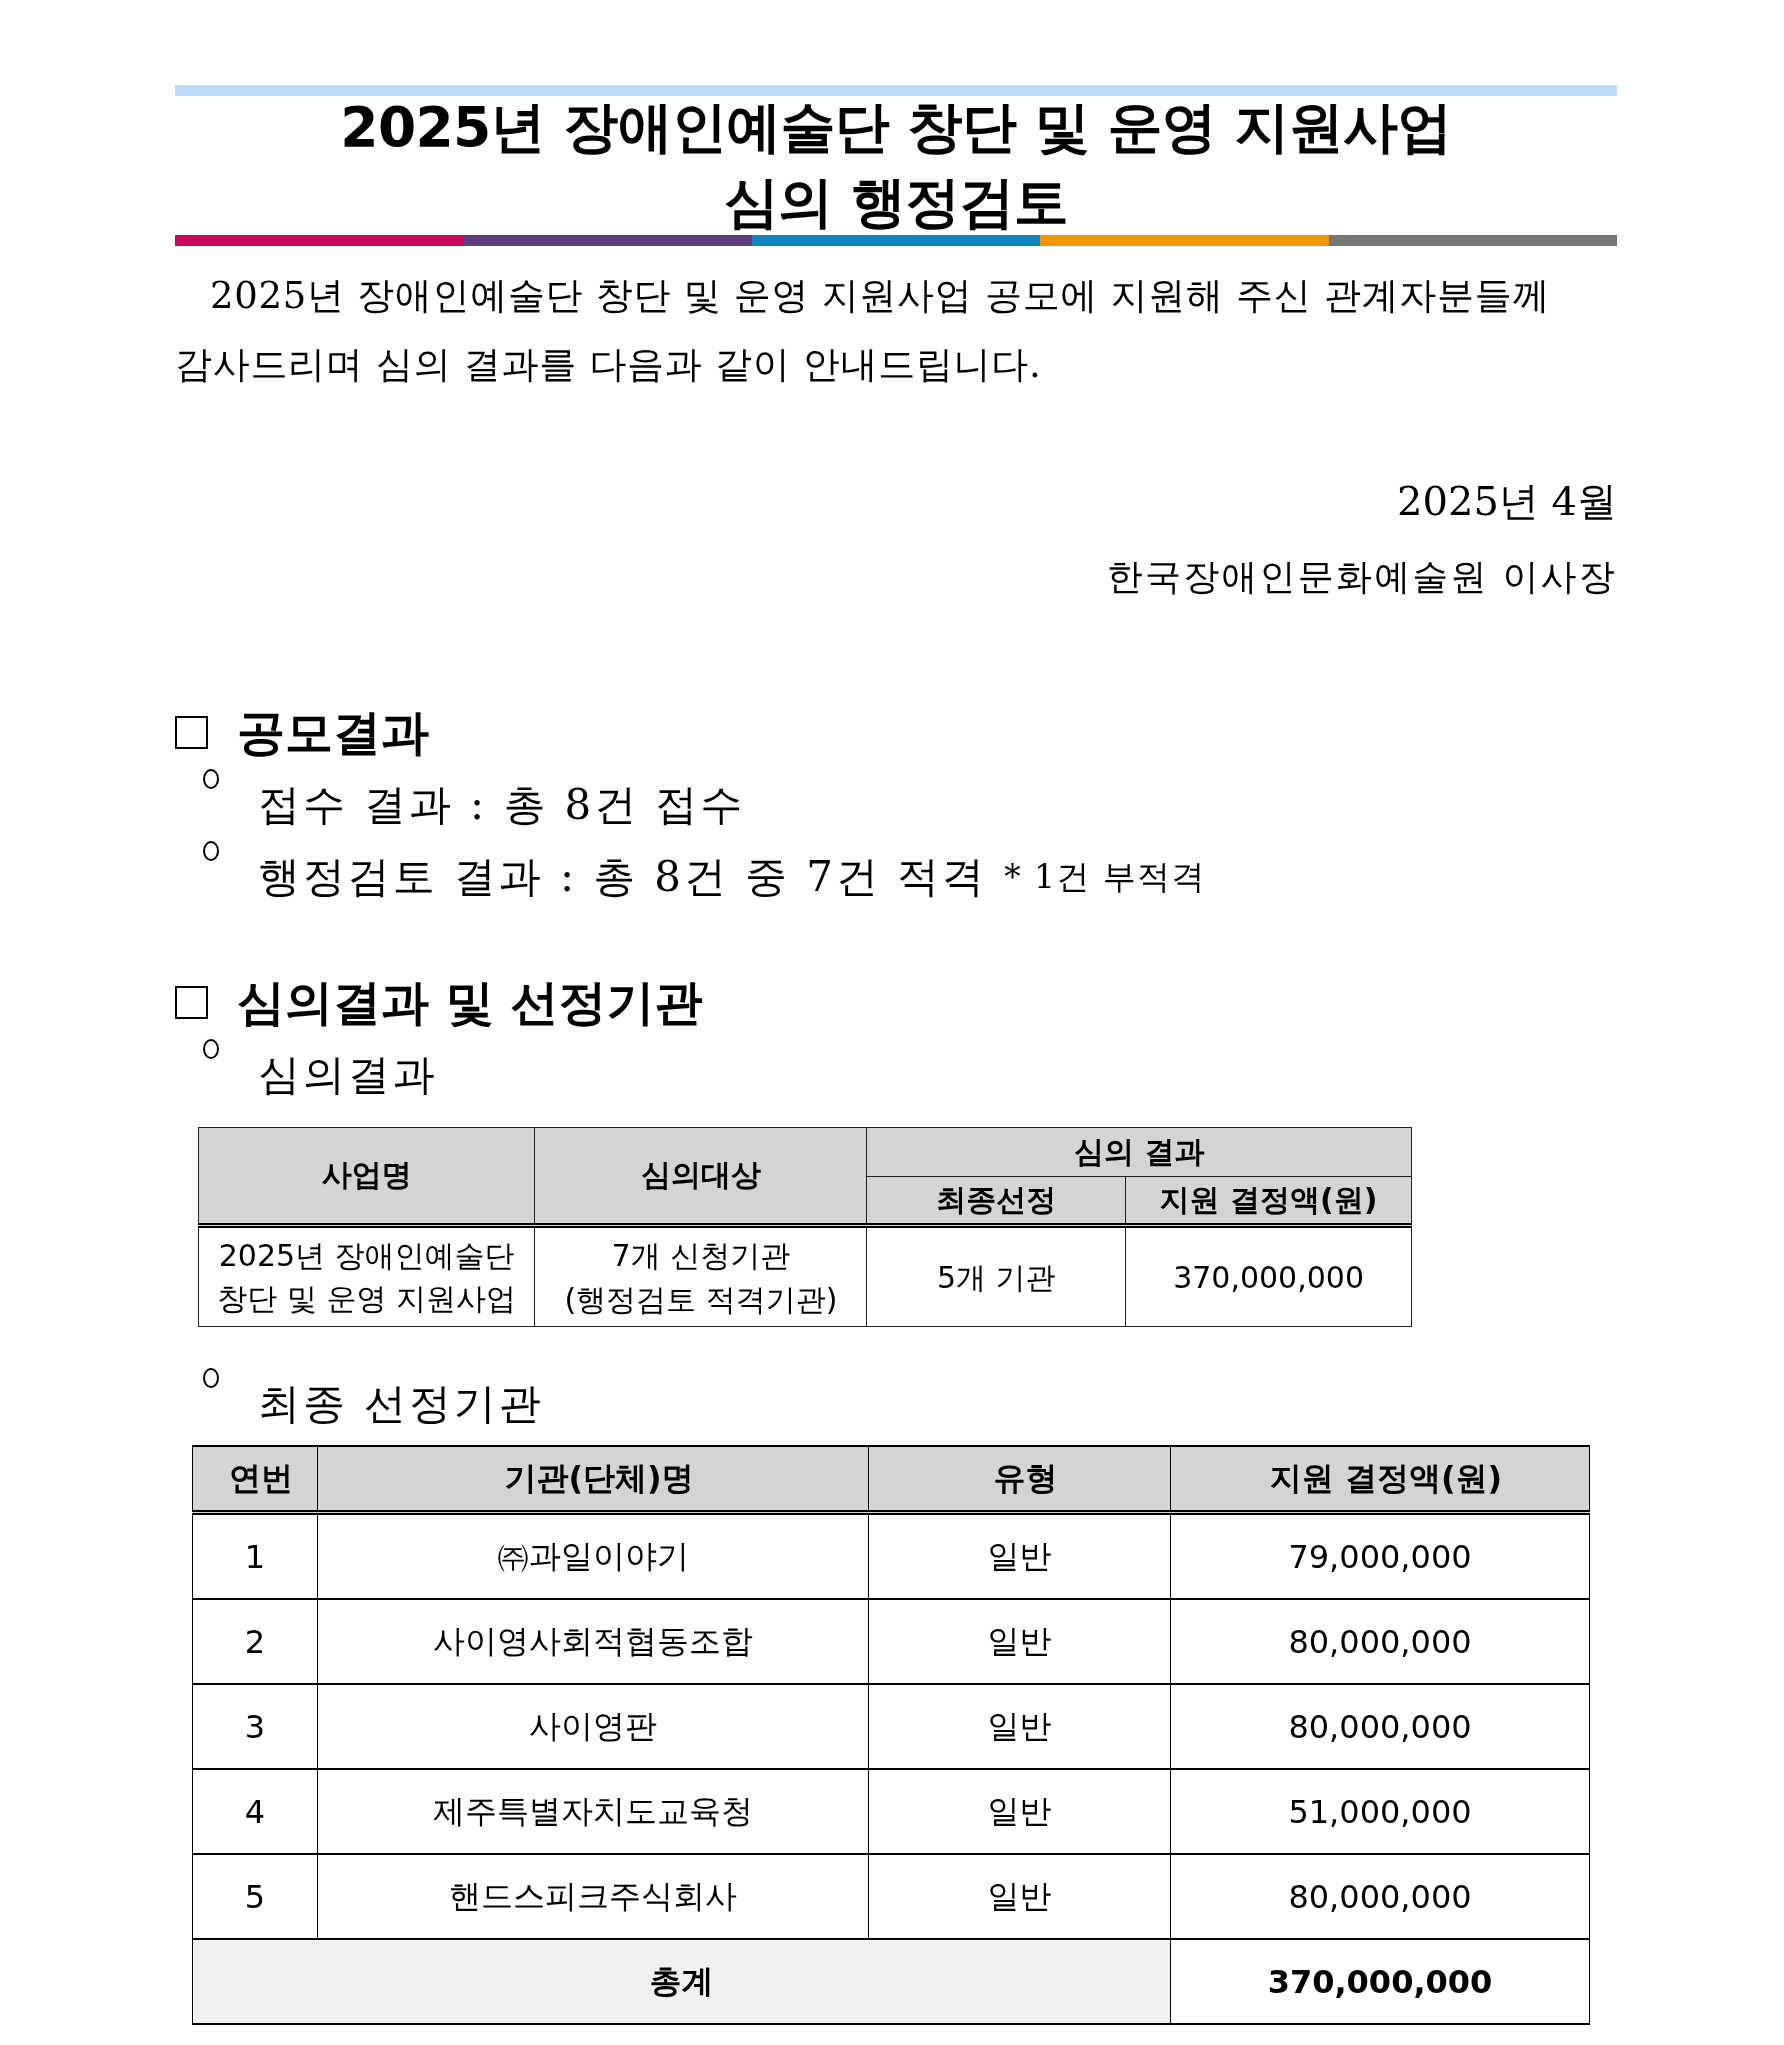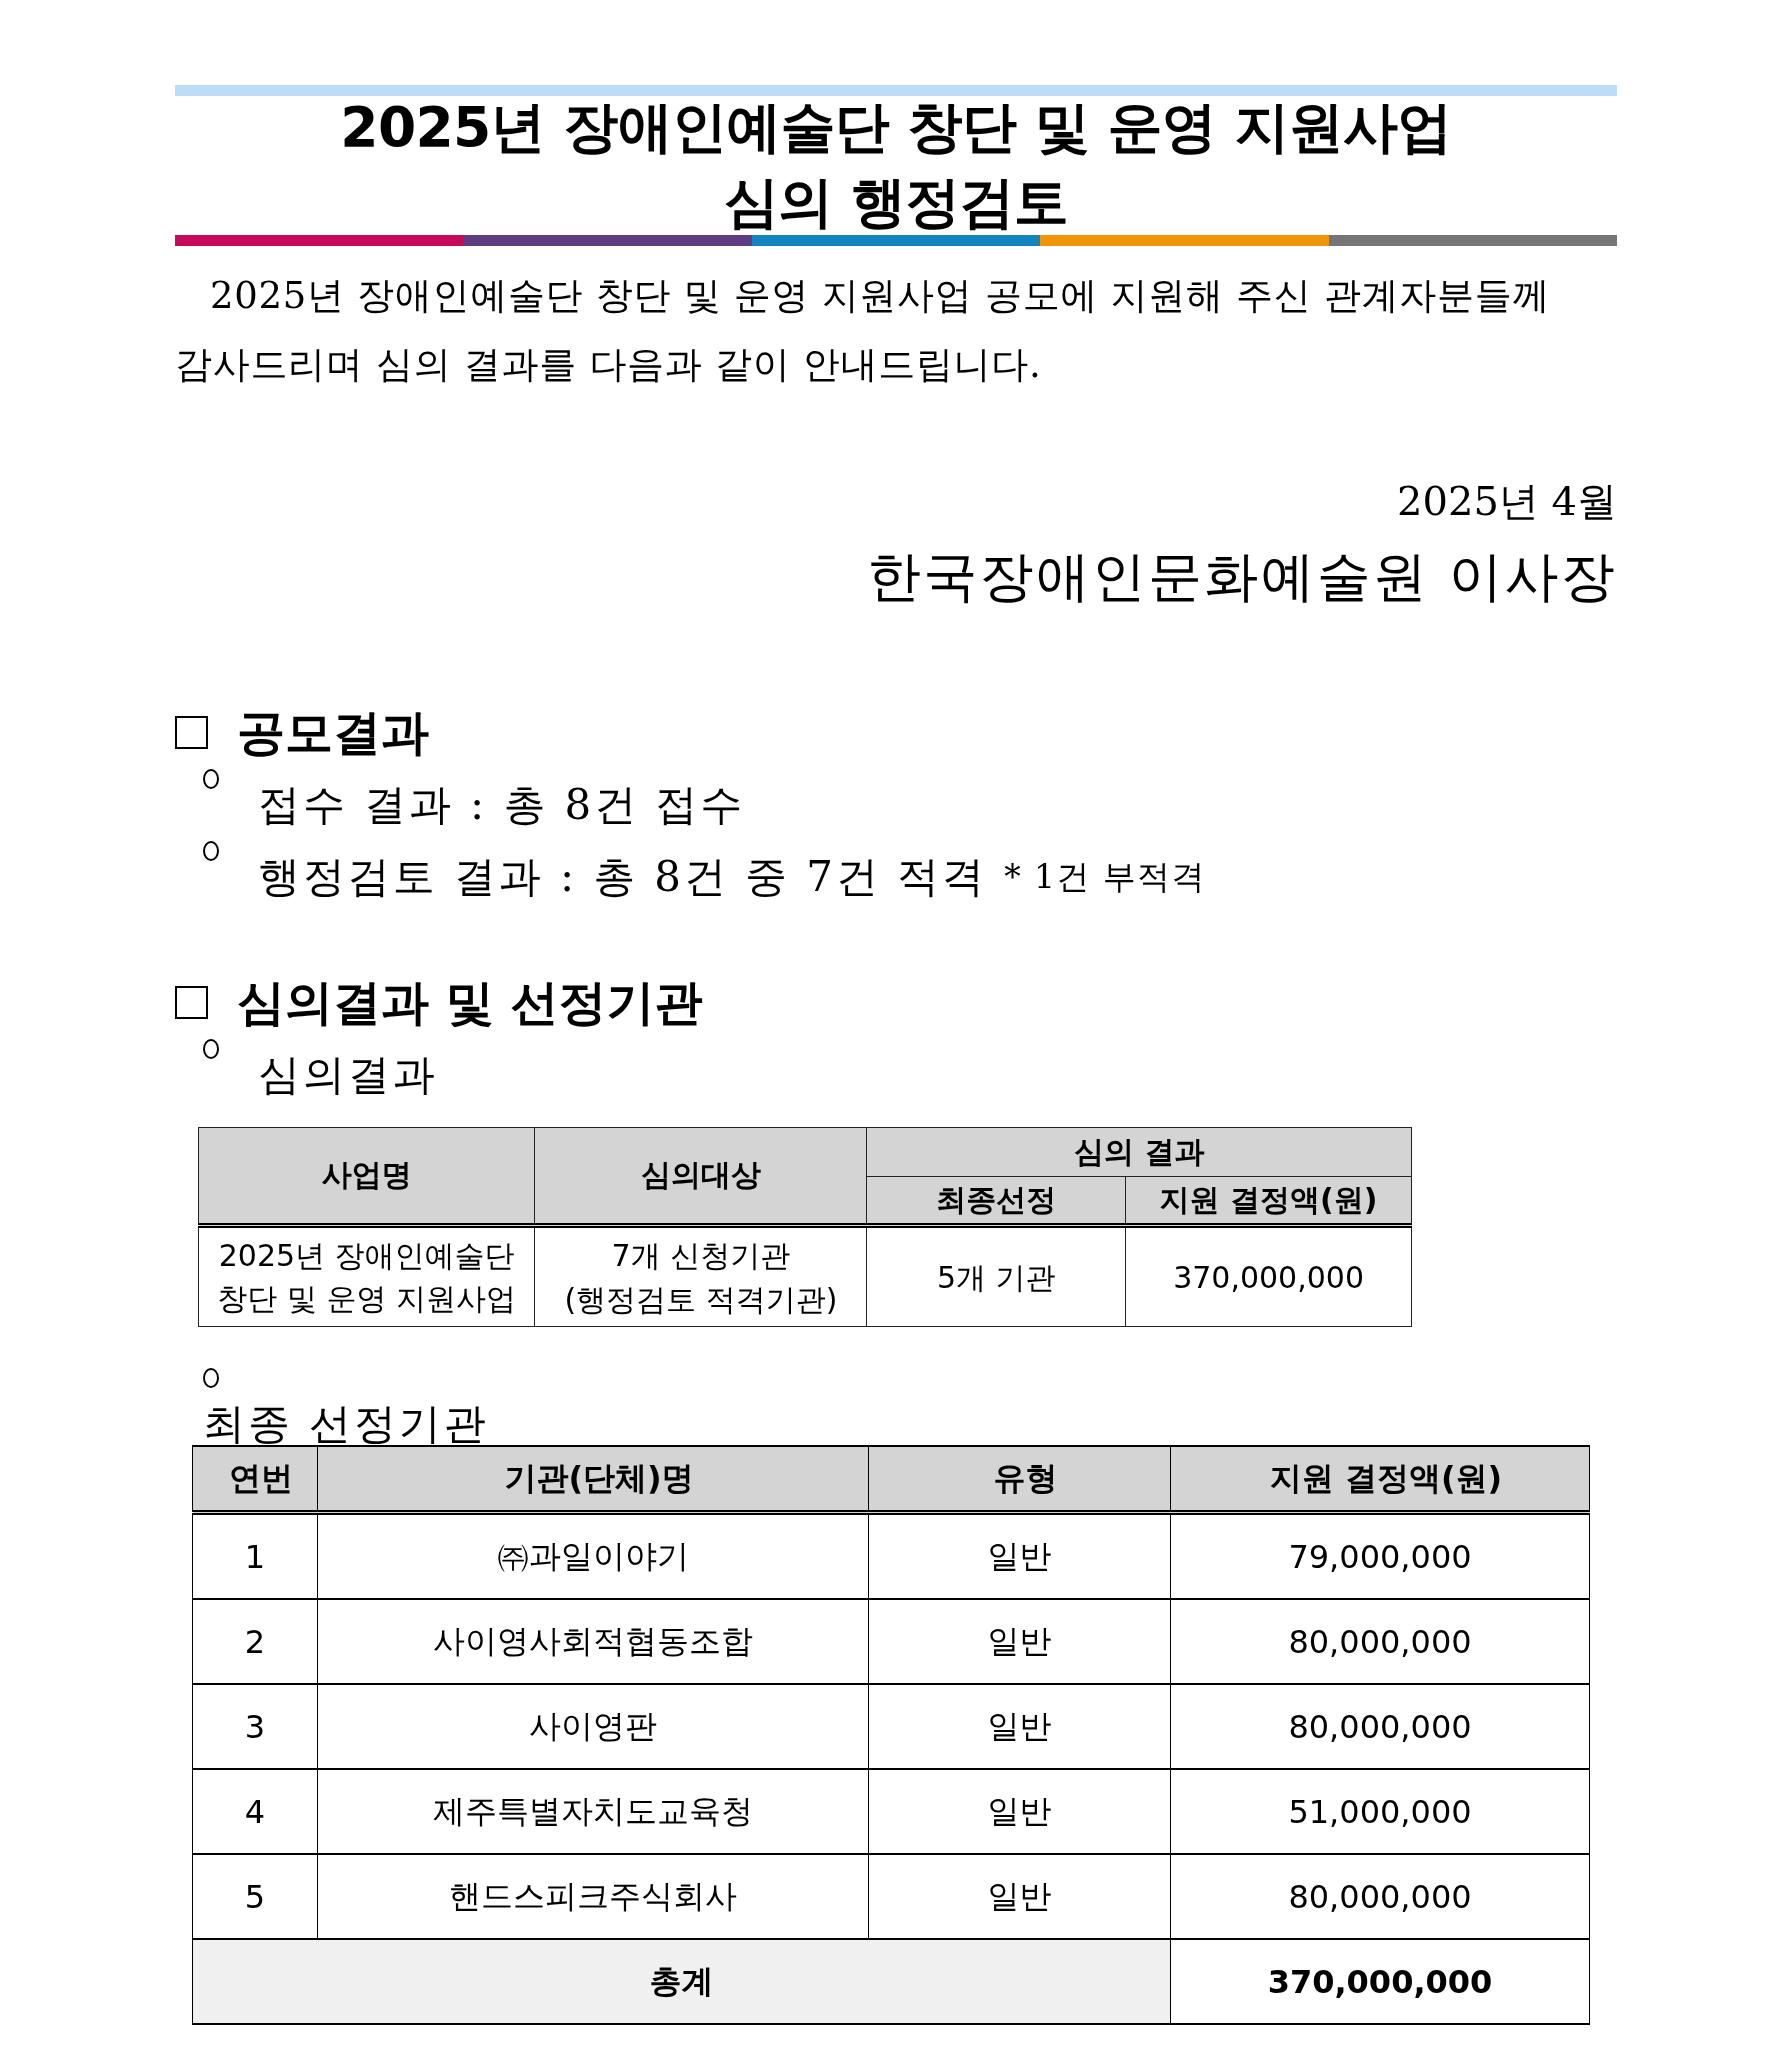--- a/index.html
+++ b/index.html
@@ -14,34 +14,34 @@
   .title.l1 { top: 91px; }
   .title.l2 { top: 166px; }
   .color-bar { left: 175px; top: 235px; width: 1442px; height: 10.8px; display: flex; }
   .color-bar span { flex: 1; height: 100%; display: block; }
 
   .intro { left: 175px; width: 1442px; font-size: 37px; line-height: 69px; letter-spacing: 0.7px; }
   .intro.p1 { top: 261px; text-indent: 35px; text-align: justify; }
   .intro.p2 { top: 330px; }
 
   .date { right: 168px; top: 469px; font-size: 40px; line-height: 65px; text-align: right; }
-  .org  { right: 168px; top: 541px; font-size: 54px; line-height: 72px; text-align: right; letter-spacing: 2.2px; margin-left: 46px; }
+  .org  { right: 168px; top: 541px; font-size: 36px; line-height: 72px; text-align: right; letter-spacing: 2.2px; margin-left: 46px; }
 
   .sec-head { left: 175px; font-size: 48px; font-weight: bold; line-height: 65px; display: flex; align-items: center; }
   .sec-head .box { width: 33px; height: 33px; border: 2.2px solid #000; display: inline-block; margin-right: 29px; box-sizing: border-box; }
   .sec-head.s1 { top: 700px; }
   .sec-head.s2 { top 970px; top: 970px; }
 
   .bullet { left: 203px; font-size: 42px; line-height: 65px; display: flex; align-items: flex-start; letter-spacing: 2.9px; }
   .bullet .dot { display: inline-block; width: 16px; height: 20px; border: 2.2px solid #000; border-radius: 50%; margin-right: 39px; box-sizing: border-box; position: relative; top: -2.9px; }
   .bullet .note { font-size: 33px; margin-left: 17.3px; letter-spacing: 1.4px; }
   .bullet.b1 { top: 772px; }
   .bullet.b2 { top: 844px; }
   .bullet.b3 { top: 1042px; }
-  .bullet.b4 { top: 1371px; flex-direction: column; }
+  .bullet.b4 { top: 1371px; }
 
   
   table { border-collapse: collapse; position: absolute; font-family: "DejaVu Sans", "Liberation Sans", sans-serif; }
   td, th { text-align: center; vertical-align: middle; padding: 0; }
 
   .t1 { left: 198px; top: 1127px; width: 1214px; }
   .t1 th { background: #d4d4d4; font-weight: bold; font-size: 30px; border: 1.4px solid #222; }
   .t1 td { font-size: 30px; line-height: 43px; border: 1.4px solid #222; }
   .t1 .hdr-bottom th, .t1 th.rs { border-bottom: 5px double #000; }
 

